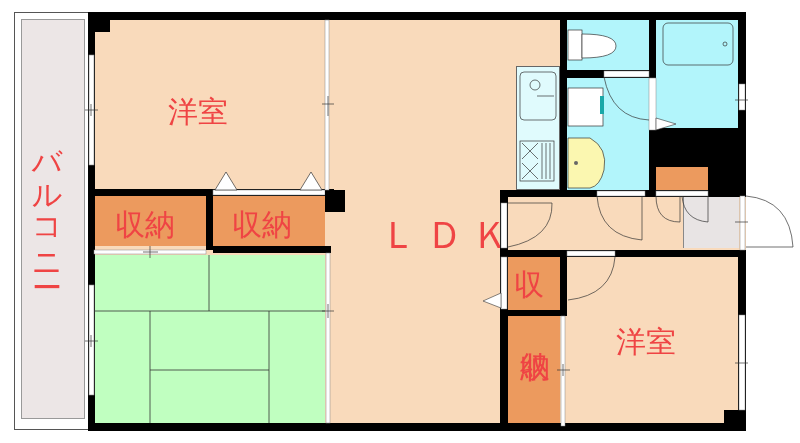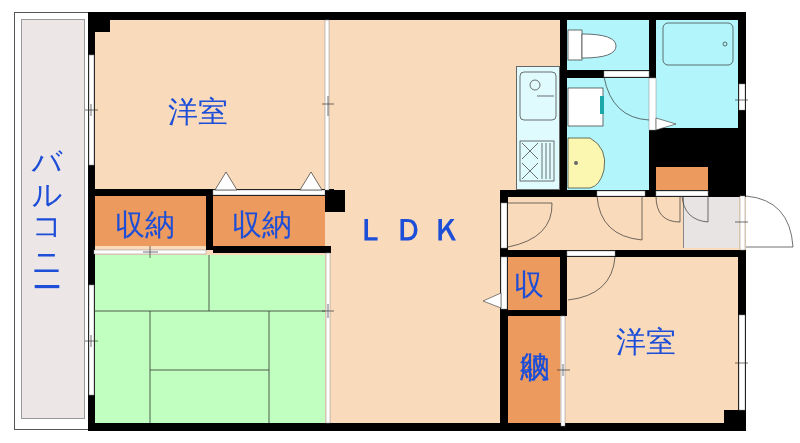--- a/index.html
+++ b/index.html
@@ -1,18 +1,18 @@
 <!DOCTYPE html>
 <html><head>
 <meta charset="utf-8">
 <style>
   html, body { margin:0; padding:0; background:#ffffff; }
   body { width:800px; height:443px; position:relative; overflow:hidden; font-family:"DejaVu Sans", sans-serif; }
   .abs { position:absolute; box-sizing:border-box; }
-  .lbl { position:absolute; color:#1d4ed8; font-family:"DejaVu Sans", sans-serif; white-space:nowrap; }
+  .lbl { position:absolute; color:#ef4444; font-family:"DejaVu Sans", sans-serif; white-space:nowrap; }
   svg.overlay { position:absolute; left:0; top:0; }
 </style>
 </head>
 <body>
 
 <div class="abs" style="left:14px;top:12px;width:76px;height:418px;border:1px solid #555;background:#fff;">
   <div class="abs" style="left:6px;top:6px;width:64px;height:400px;background:#ece6e6;border:1px solid #999;"></div>
 </div>
 <div class="lbl" style="left:36px;top:128px;width:30px;font-size:30px;line-height:38px;writing-mode:vertical-rl;text-orientation:upright;letter-spacing:2px;">バルコニー</div>
 
@@ -21,21 +21,21 @@
 <div class="abs" style="left:94px;top:18px;width:234px;height:172px;background:#f9dabb;"></div>
 <div class="lbl" style="left:168px;top:92px;font-size:30px;">洋室</div>
 
 <div class="abs" style="left:94px;top:196px;width:112px;height:50px;background:#ec9a5e;"></div>
 <div class="lbl" style="left:115px;top:205px;font-size:30px;">収納</div>
 <div class="abs" style="left:213px;top:196px;width:112px;height:50px;background:#ec9a5e;"></div>
 <div class="lbl" style="left:232px;top:205px;font-size:30px;">収納</div>
 
 <div class="abs" style="left:94px;top:255px;width:231px;height:170px;background:#c0ffc0;"></div>
 
-<div class="lbl" style="left:356px;top:210px;font-size:30px;letter-spacing:8px;font-weight:bold;">ＬＤＫ</div>
+<div class="lbl" style="left:380px;top:210px;font-size:38px;letter-spacing:8px;">ＬＤＫ</div>
 
 <div class="abs" style="left:567px;top:20px;width:82px;height:50px;background:#b2f5fb;"></div>
 
 <div class="abs" style="left:656px;top:20px;width:82px;height:110px;background:#b2f5fb;"></div>
 
 <div class="abs" style="left:567px;top:78px;width:82px;height:112px;background:#b2f5fb;"></div>
 
 <div class="abs" style="left:516px;top:66px;width:44px;height:124px;background:#e0fbfd;border:1px solid #666;"></div>
 
 <div class="abs" style="left:650px;top:130px;width:96px;height:62px;background:#000;"></div>

